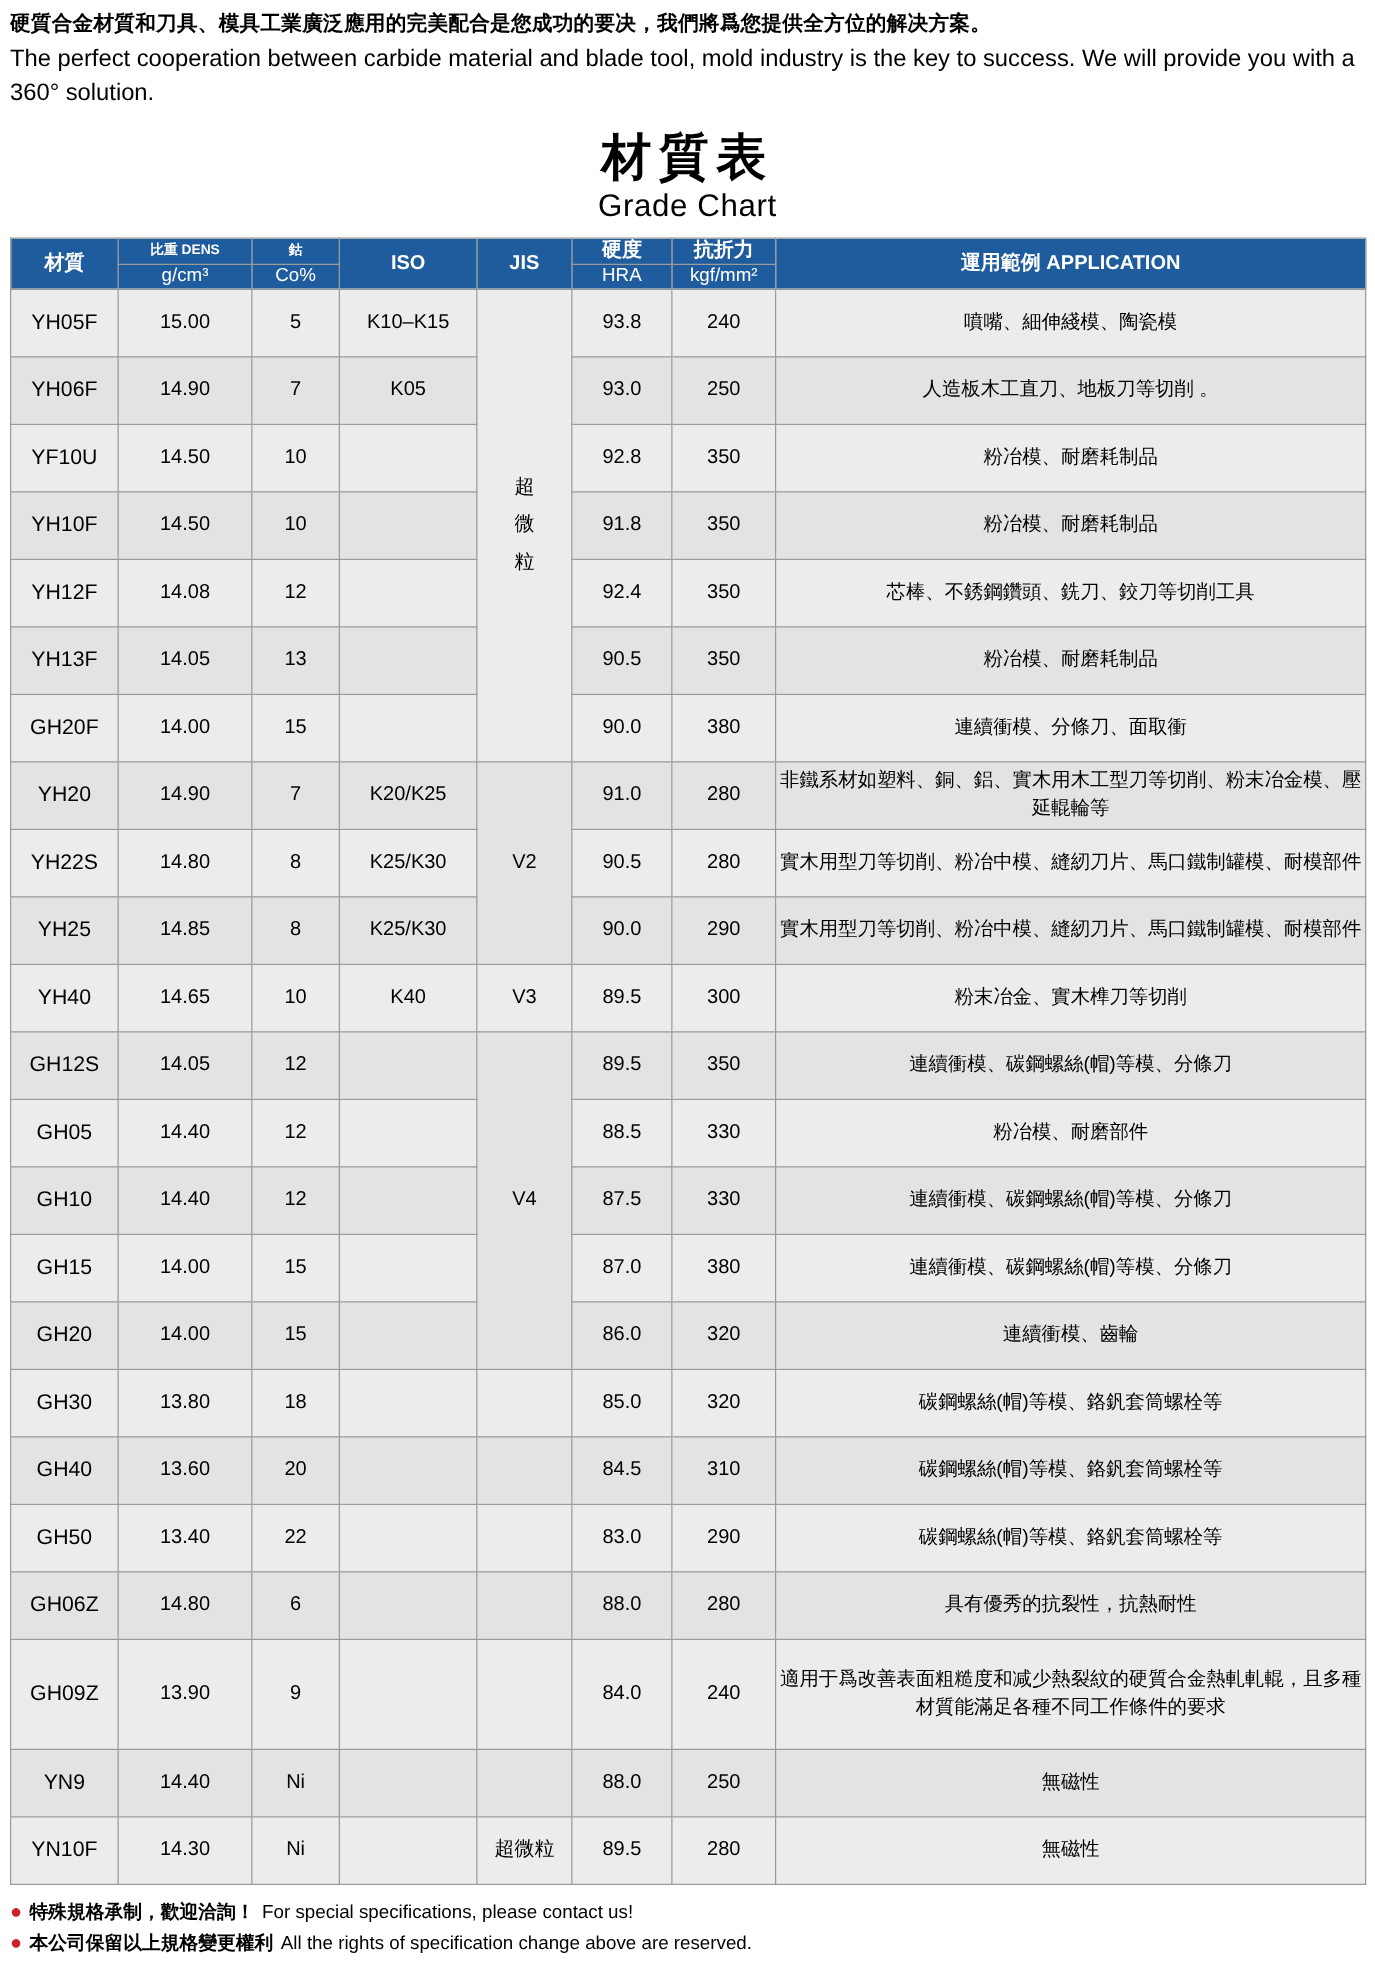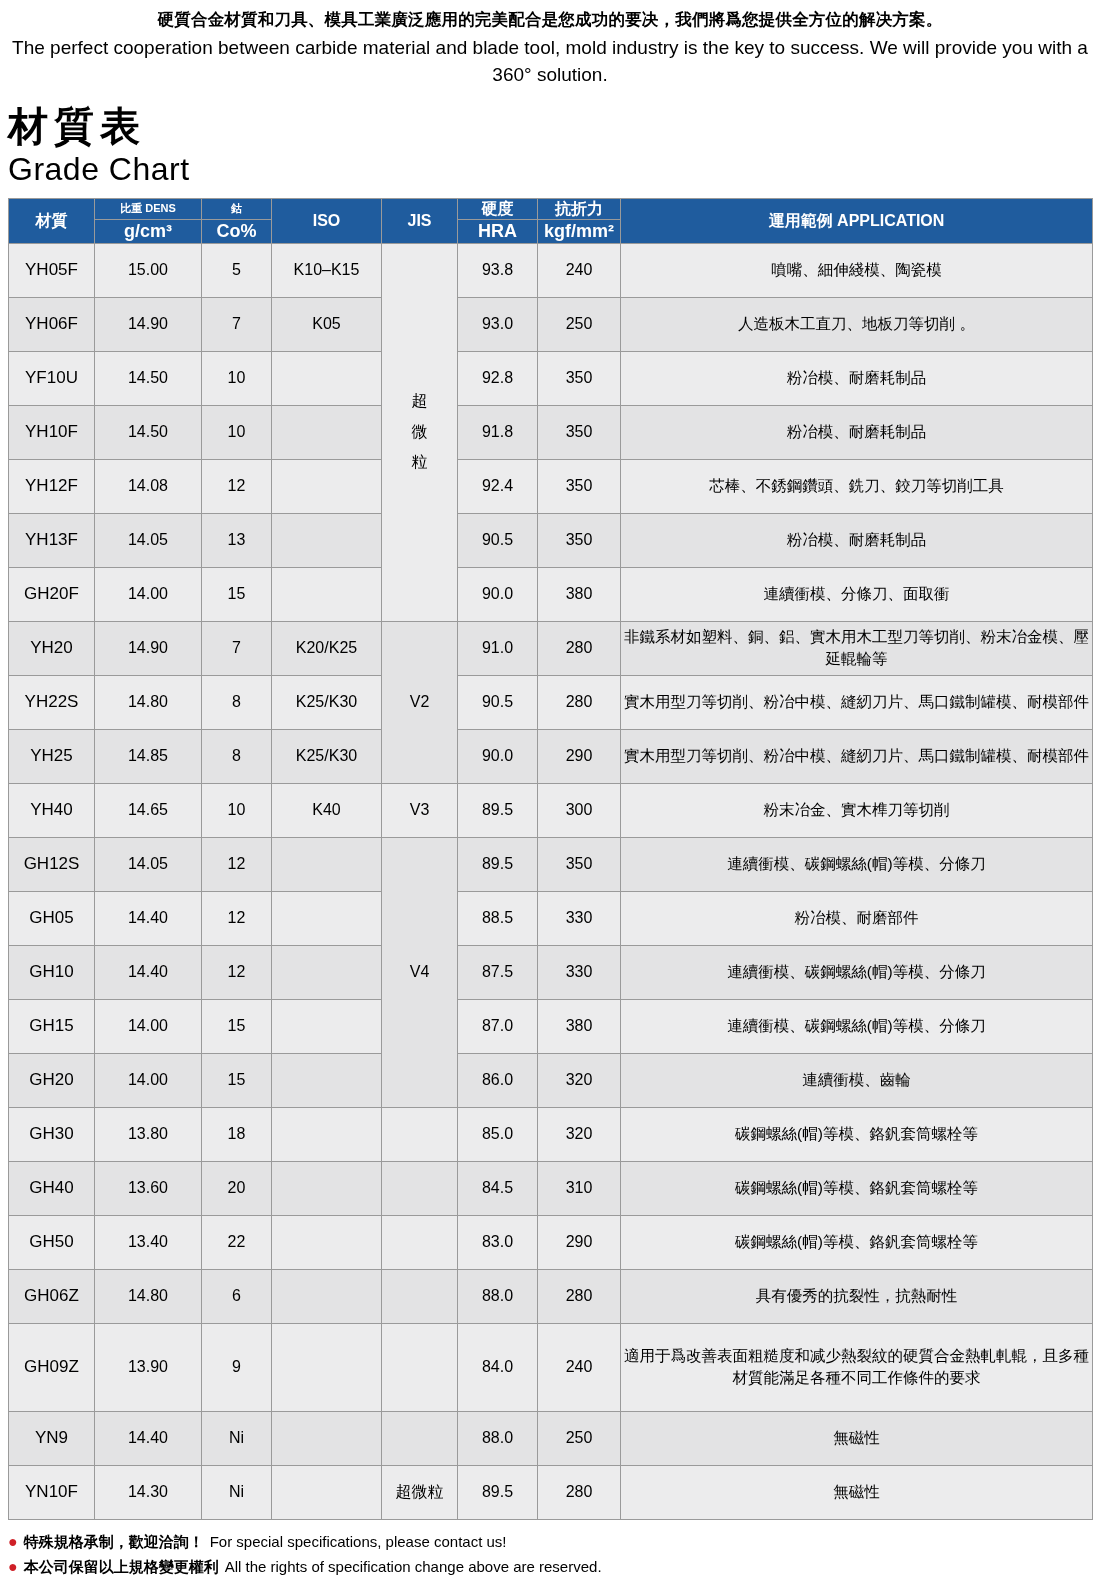--- a/index.html
+++ b/index.html
@@ -13,45 +13,45 @@
     font-family: "Liberation Sans", sans-serif;
     color: #000000;
     -webkit-font-smoothing: antialiased;
   }
   .page {
     width: 1100px;
     box-sizing: border-box;
     padding: 8px 8px 6px 8px;
   }
   .intro {
-    text-align: center;
+    text-align: left;
     line-height: 1.45;
   }
   .intro .cn {
     font-size: 16.5px;
     font-weight: bold;
     letter-spacing: 0.2px;
   }
   .intro .en {
     font-size: 19px;
     margin-top: 2px;
   }
   .title-block {
-    text-align: left;
+    text-align: center;
     margin-top: 14px;
     margin-bottom: 10px;
   }
   .title-cn {
     font-size: 40px;
     font-weight: bold;
     letter-spacing: 6px;
     line-height: 1.15;
   }
   .title-en {
-    font-size: 32px;
+    font-size: 25px;
     margin-top: 2px;
     letter-spacing: 0.5px;
   }
 
   table.grade {
     border-collapse: collapse;
     width: 1084px;
     margin: 4px auto;
     table-layout: fixed;
   }
@@ -64,22 +64,22 @@
     background: #1f5c9e;
     color: #ffffff;
     font-weight: bold;
     text-align: center;
     vertical-align: middle;
     border: 1px solid #1f5c9e;
     font-size: 16px;
     line-height: 1.25;
   }
   thead th.sub {
-    font-weight: bold;
-    font-size: 18px;
+    font-weight: normal;
+    font-size: 15px;
   }
   thead .hdr-two span {
     display: block;
   }
   thead .hdr-two .l1 { font-size: 11px; }
 
   tbody td {
     background: #ececed;
     text-align: center;
     vertical-align: middle;

